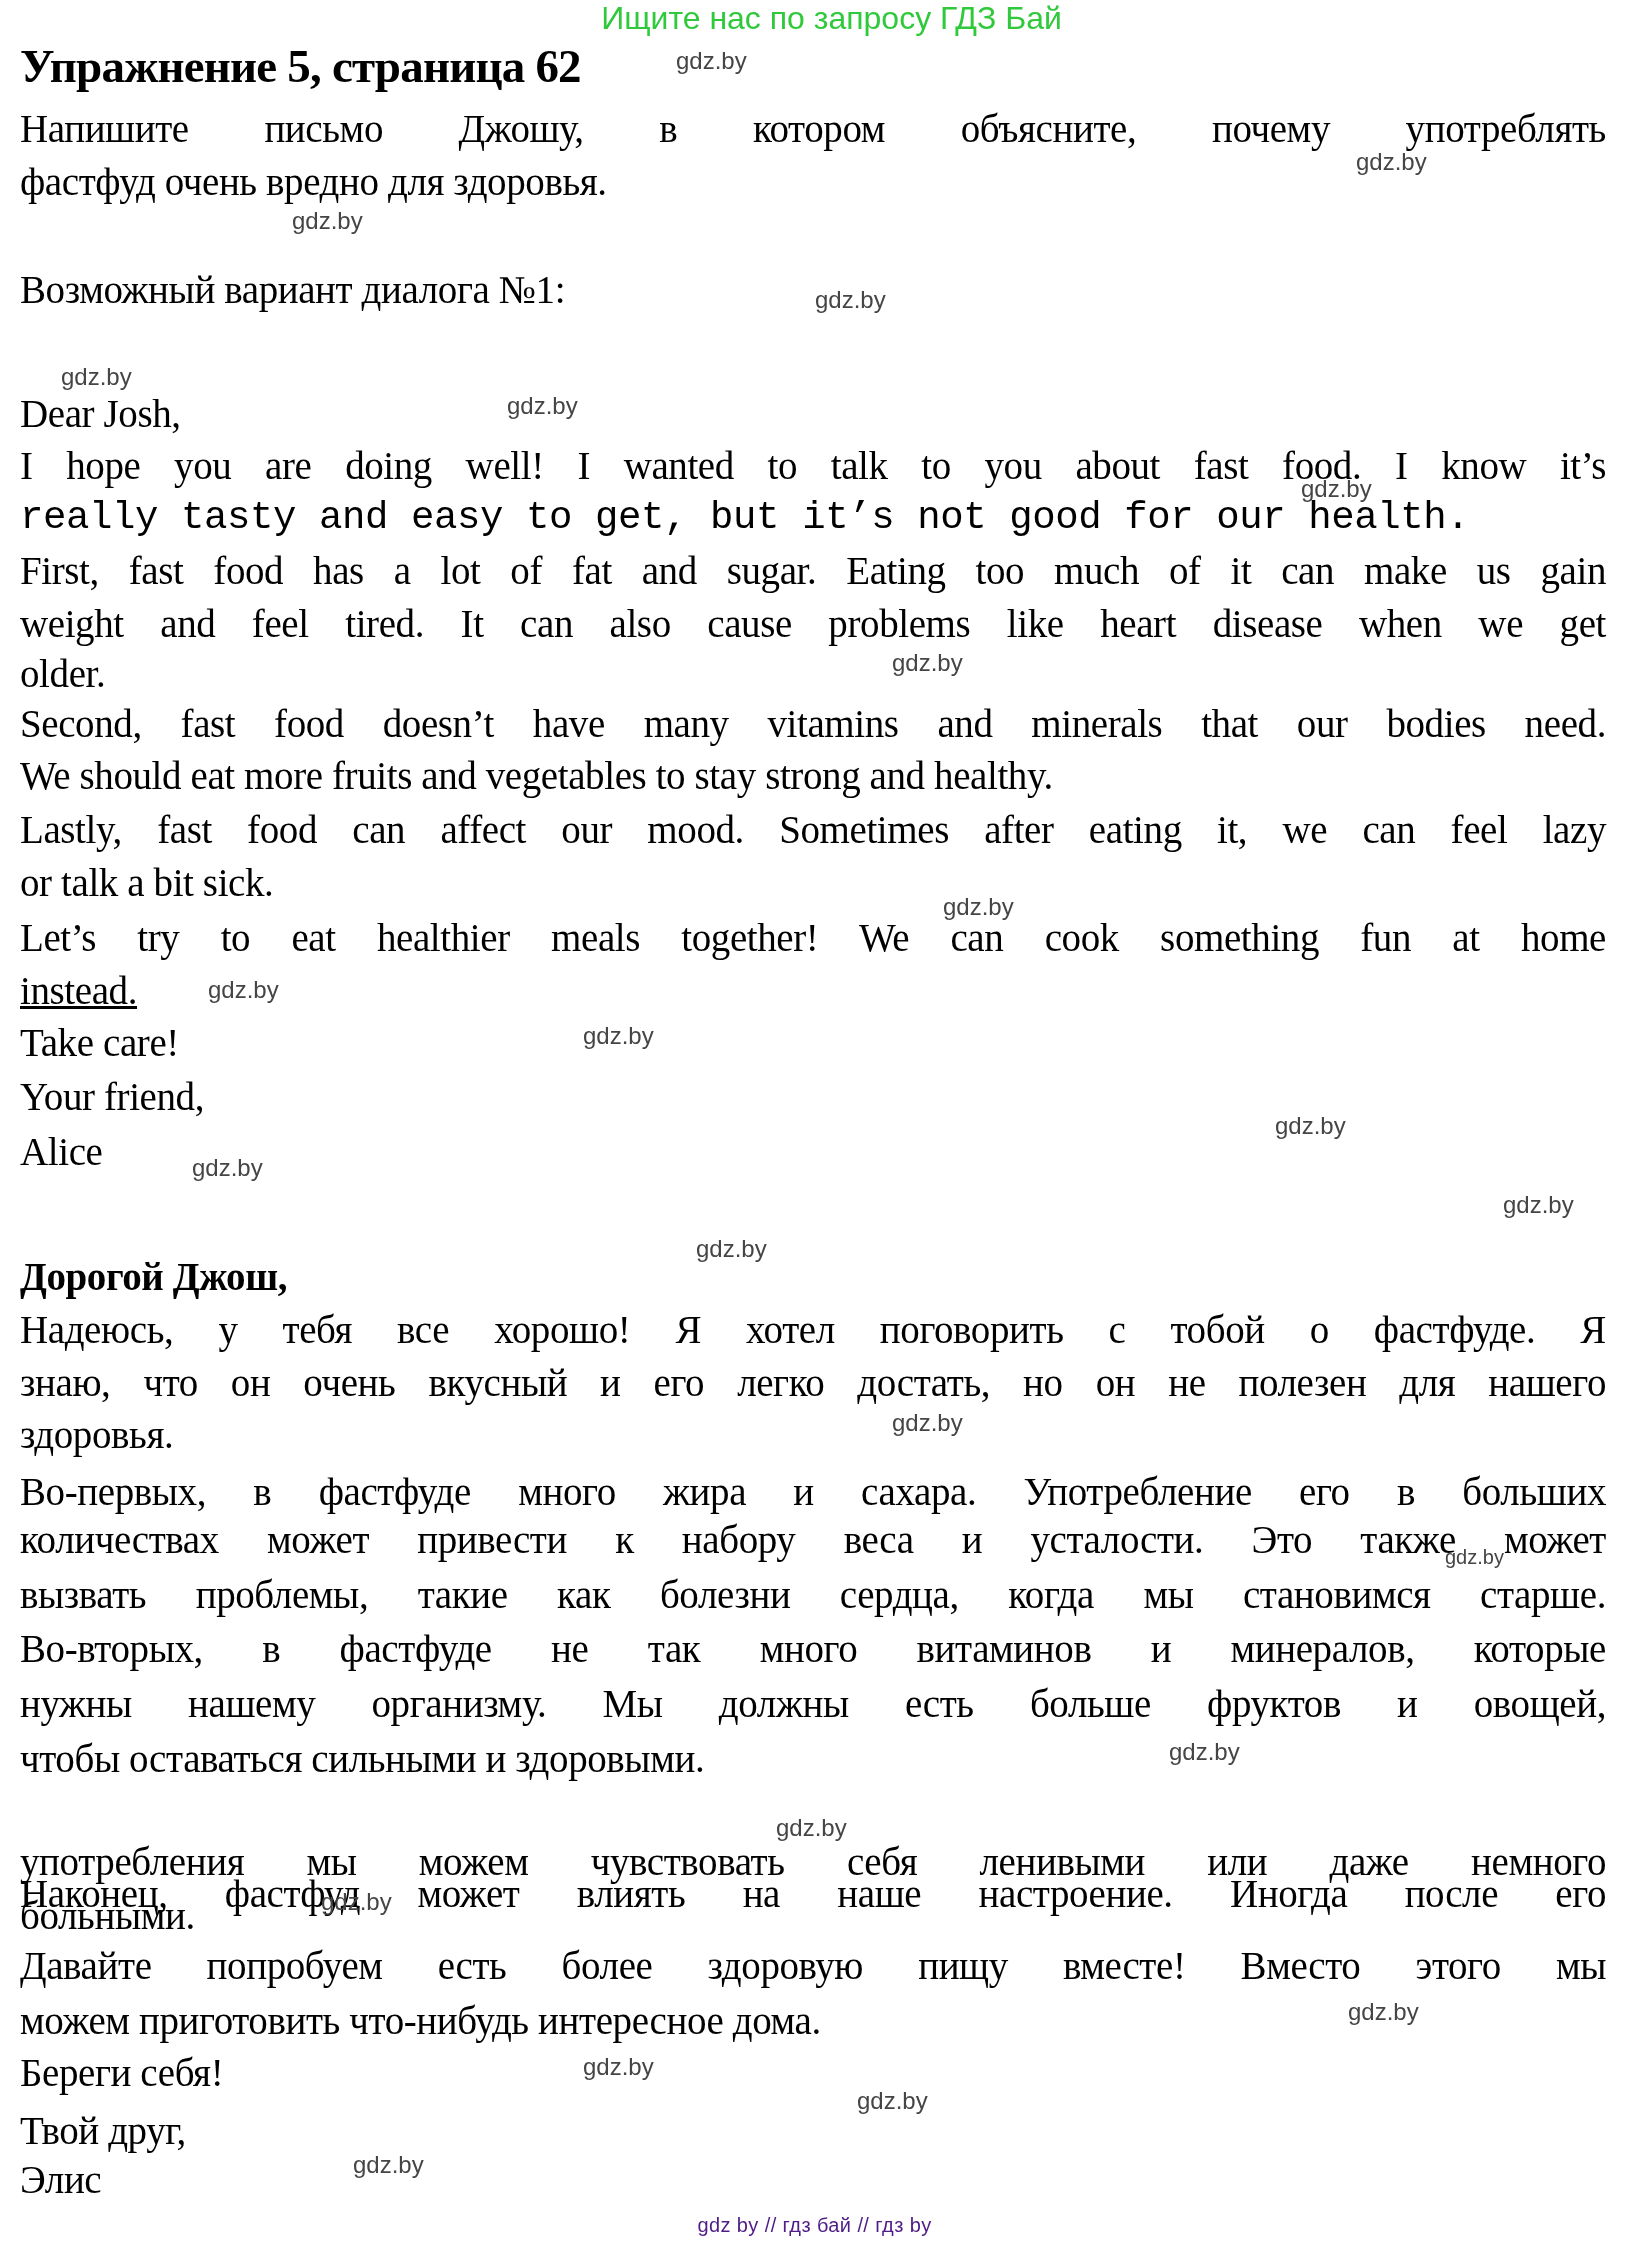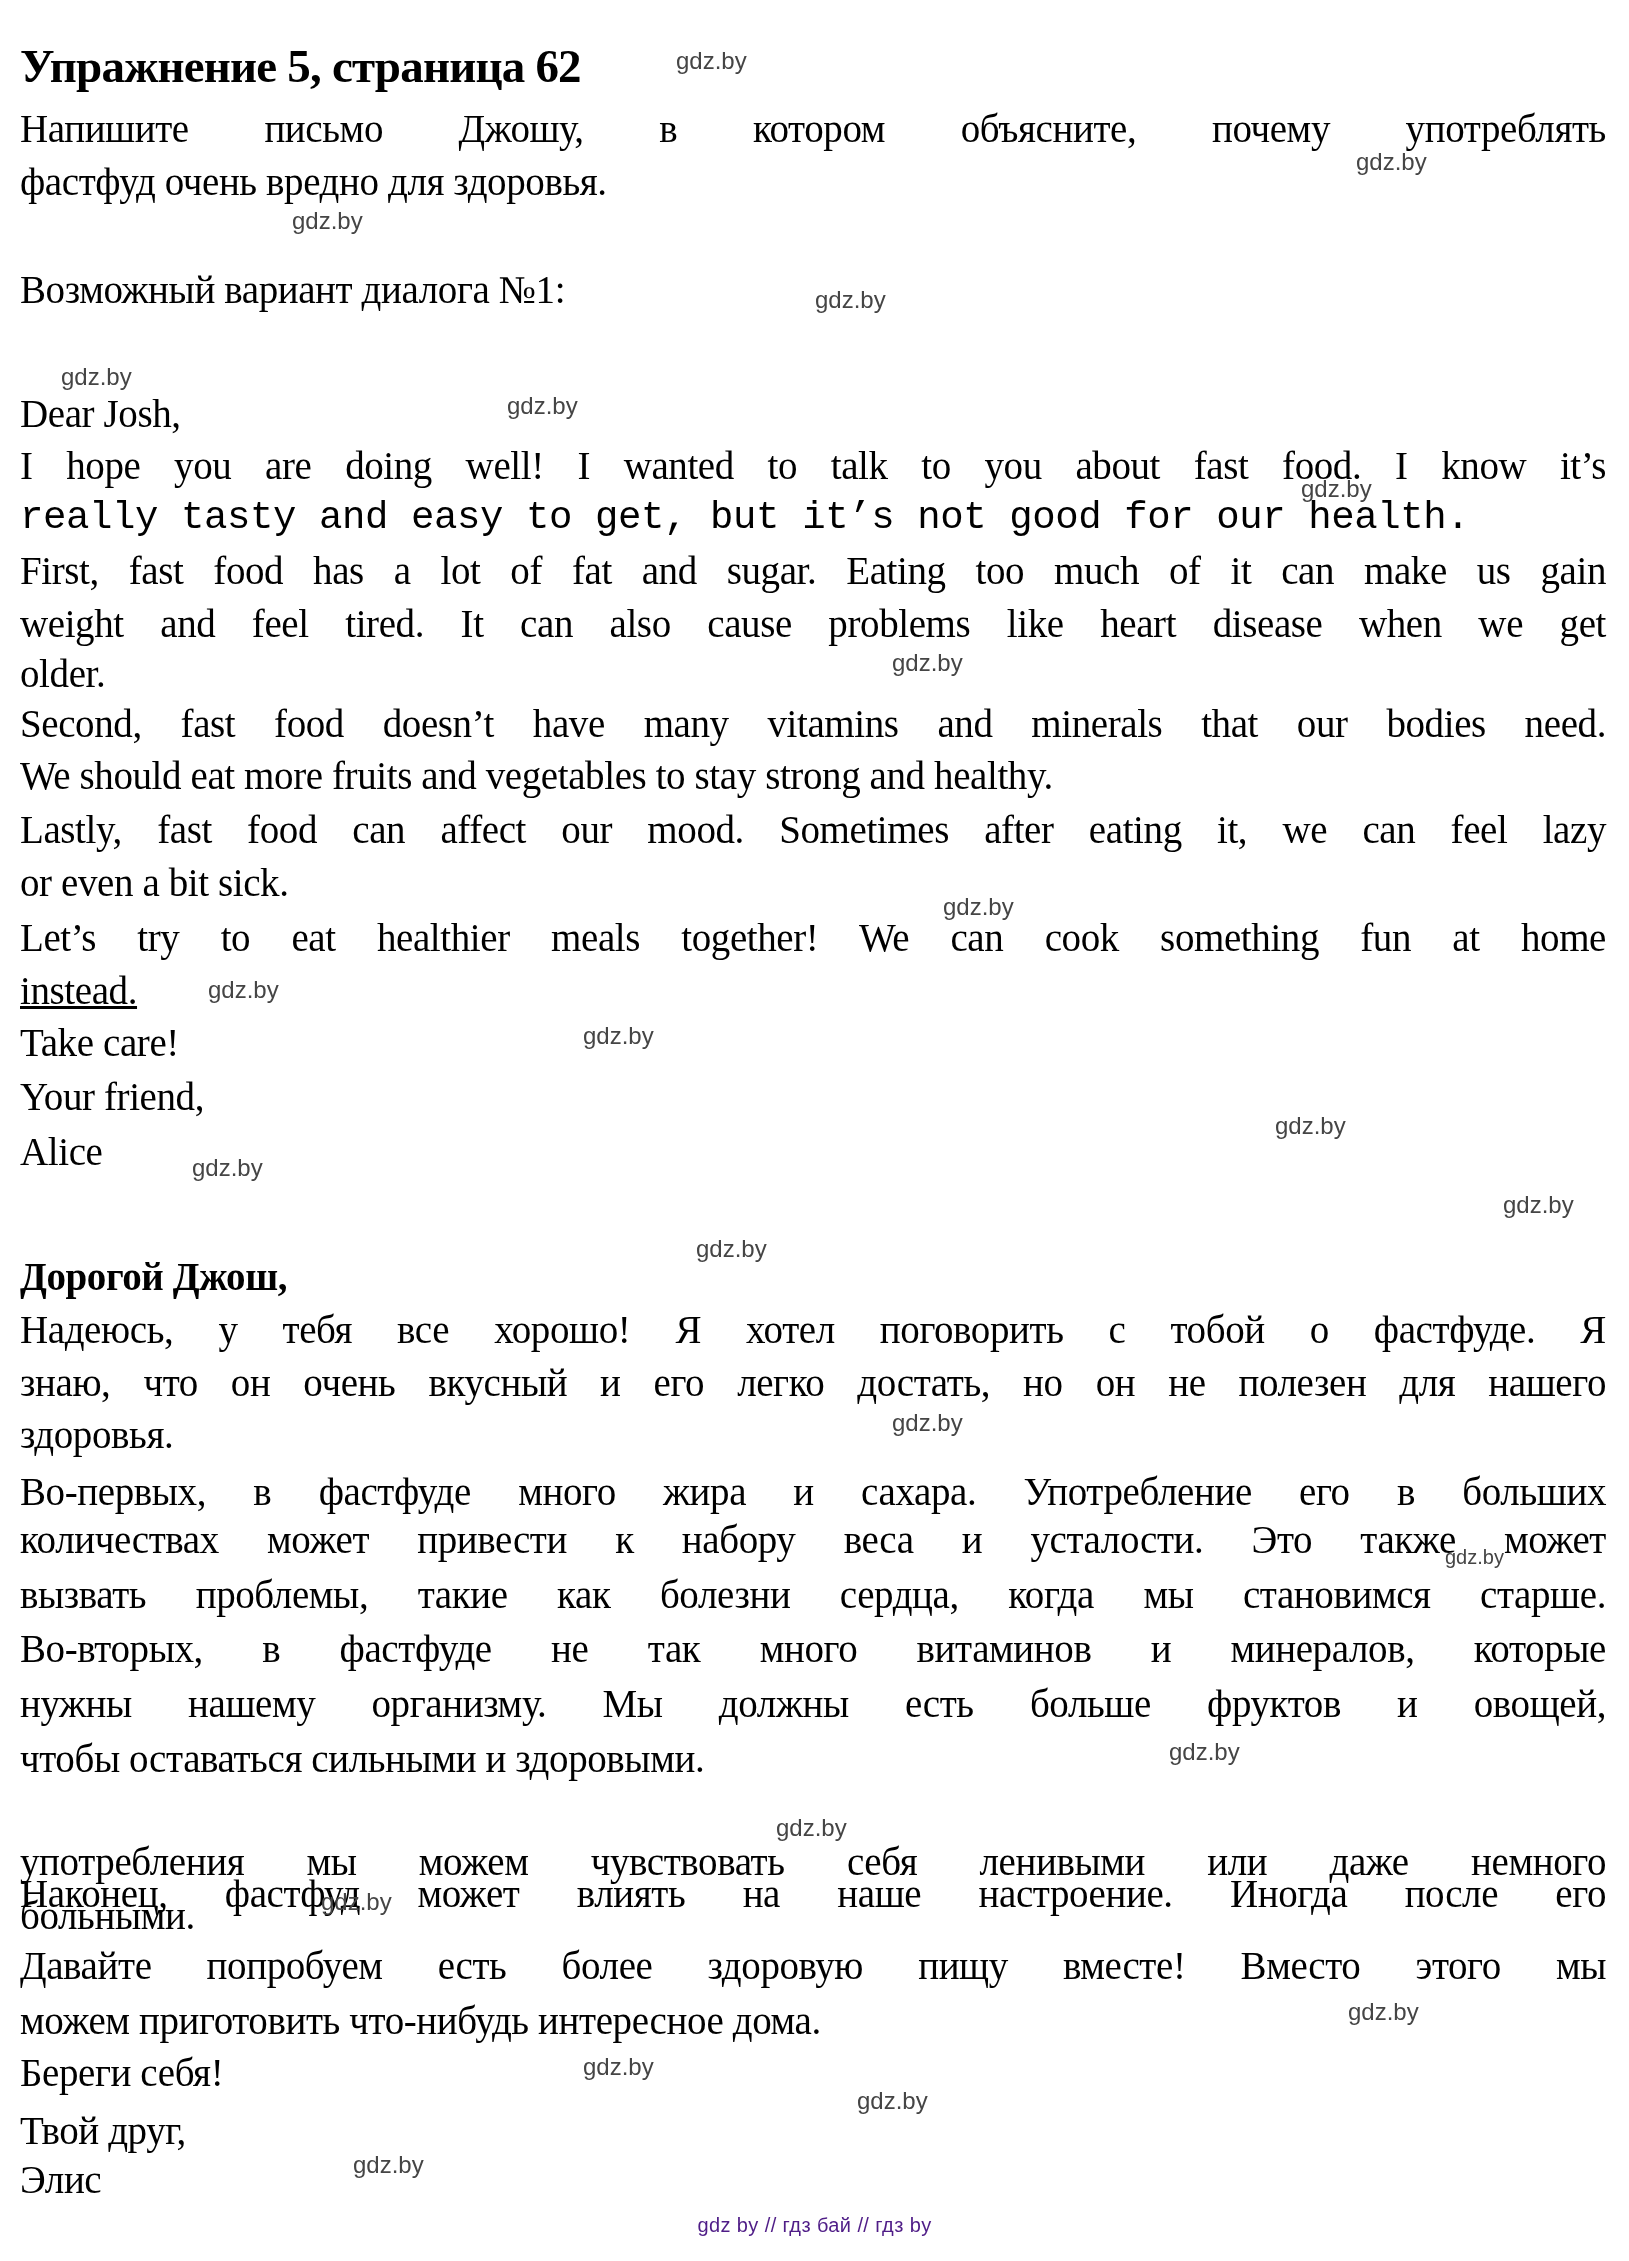--- a/index.html
+++ b/index.html
@@ -59,35 +59,36 @@
     text-align: center;
     font-family: "Liberation Sans", "DejaVu Sans", sans-serif;
     font-size: 20px;
     letter-spacing: 0.4px;
   }
 </style>
 </head>
 <body>
 
 <div class="page">
+  <div class="banner" style="color: rgb(47, 201, 59);">Ищите нас по запросу ГДЗ Бай</div>
   <div class="heading">Упражнение 5, страница 62</div>
   <div id="body-lines">
       <div class="line just" style="top: 105px;">Напишите письмо Джошу, в котором объясните, почему употреблять</div>
       <div class="line" style="top: 158px;">фастфуд очень вредно для здоровья.</div>
       <div class="line" style="top: 266px;">Возможный вариант диалога №1:</div>
       <div class="line" style="top: 390px;">Dear Josh,</div>
       <div class="line just" style="top: 442px;">I hope you are doing well! I wanted to talk to you about fast food. I know it’s</div>
       <div class="line" style="top: 495px; font-family: Liberation Mono, monospace;">really tasty and easy to get, but it’s not good for our health.</div>
       <div class="line just" style="top: 547px;">First, fast food has a lot of fat and sugar. Eating too much of it can make us gain</div>
       <div class="line just" style="top: 600px;">weight and feel tired. It can also cause problems like heart disease when we get</div>
       <div class="line" style="top: 650px;">older.</div>
       <div class="line just" style="top: 700px;">Second, fast food doesn’t have many vitamins and minerals that our bodies need.</div>
       <div class="line" style="top: 752px;">We should eat more fruits and vegetables to stay strong and healthy.</div>
       <div class="line just" style="top: 806px;">Lastly, fast food can affect our mood. Sometimes after eating it, we can feel lazy</div>
-      <div class="line" style="top: 859px;">or even a bit sick.</div>
+      <div class="line" style="top: 859px;">or talk a bit sick.</div>
       <div class="line just" style="top: 914px;">Let’s try to eat healthier meals together! We can cook something fun at home</div>
       <div class="line" style="top: 967px; text-decoration: underline;">instead.</div>
       <div class="line" style="top: 1019px;">Take care!</div>
       <div class="line" style="top: 1073px;">Your friend,</div>
       <div class="line" style="top: 1128px;">Alice</div>
       <div class="line" style="top: 1253px; font-weight: bold;">Дорогой Джош,</div>
       <div class="line just" style="top: 1306px;">Надеюсь, у тебя все хорошо! Я хотел поговорить с тобой о фастфуде. Я</div>
       <div class="line just" style="top: 1359px;">знаю, что он очень вкусный и его легко достать, но он не полезен для нашего</div>
       <div class="line" style="top: 1411px;">здоровья.</div>
       <div class="line just" style="top: 1468px;">Во-первых, в фастфуде много жира и сахара. Употребление его в больших</div>

